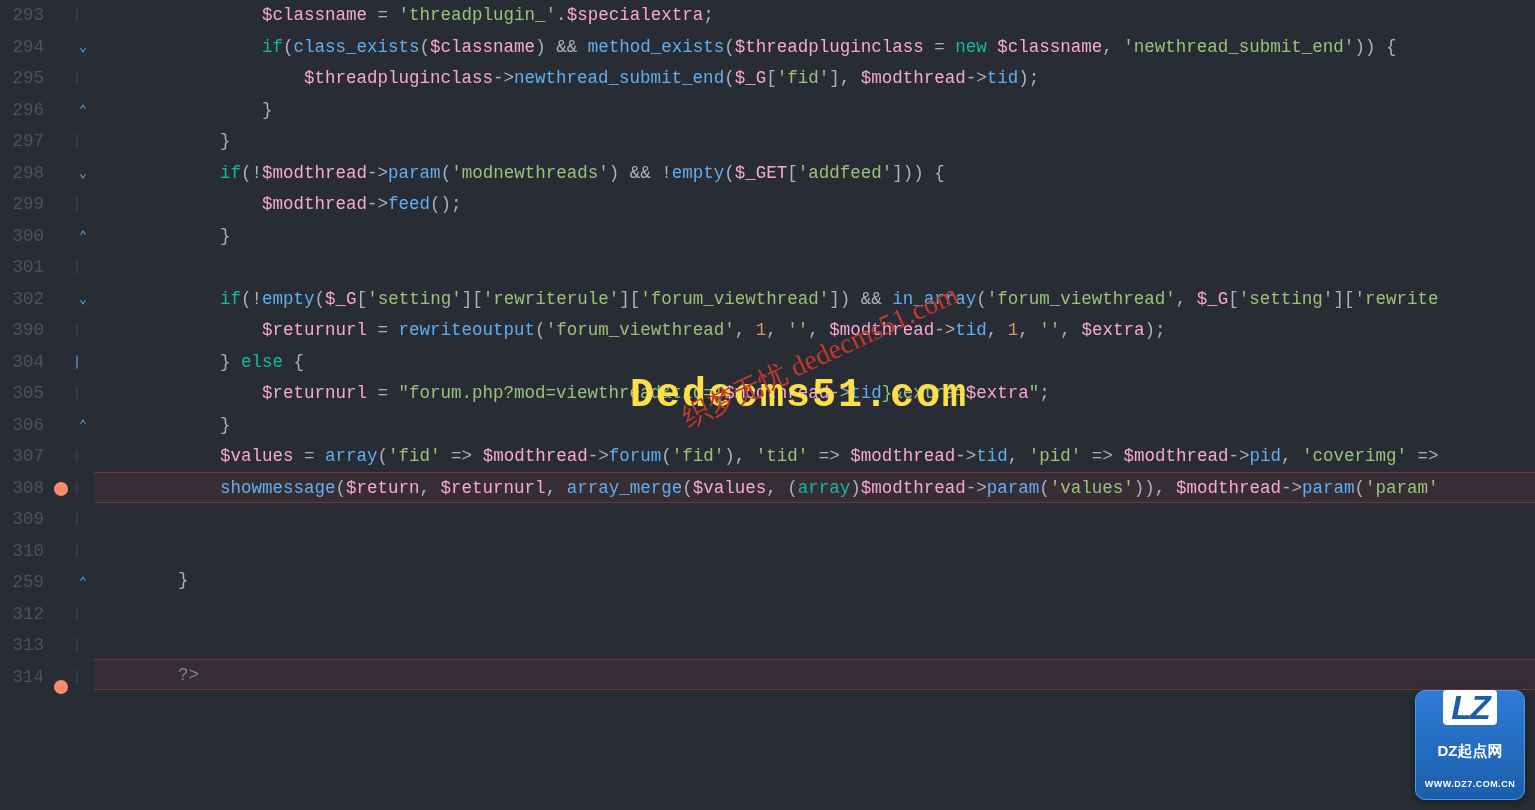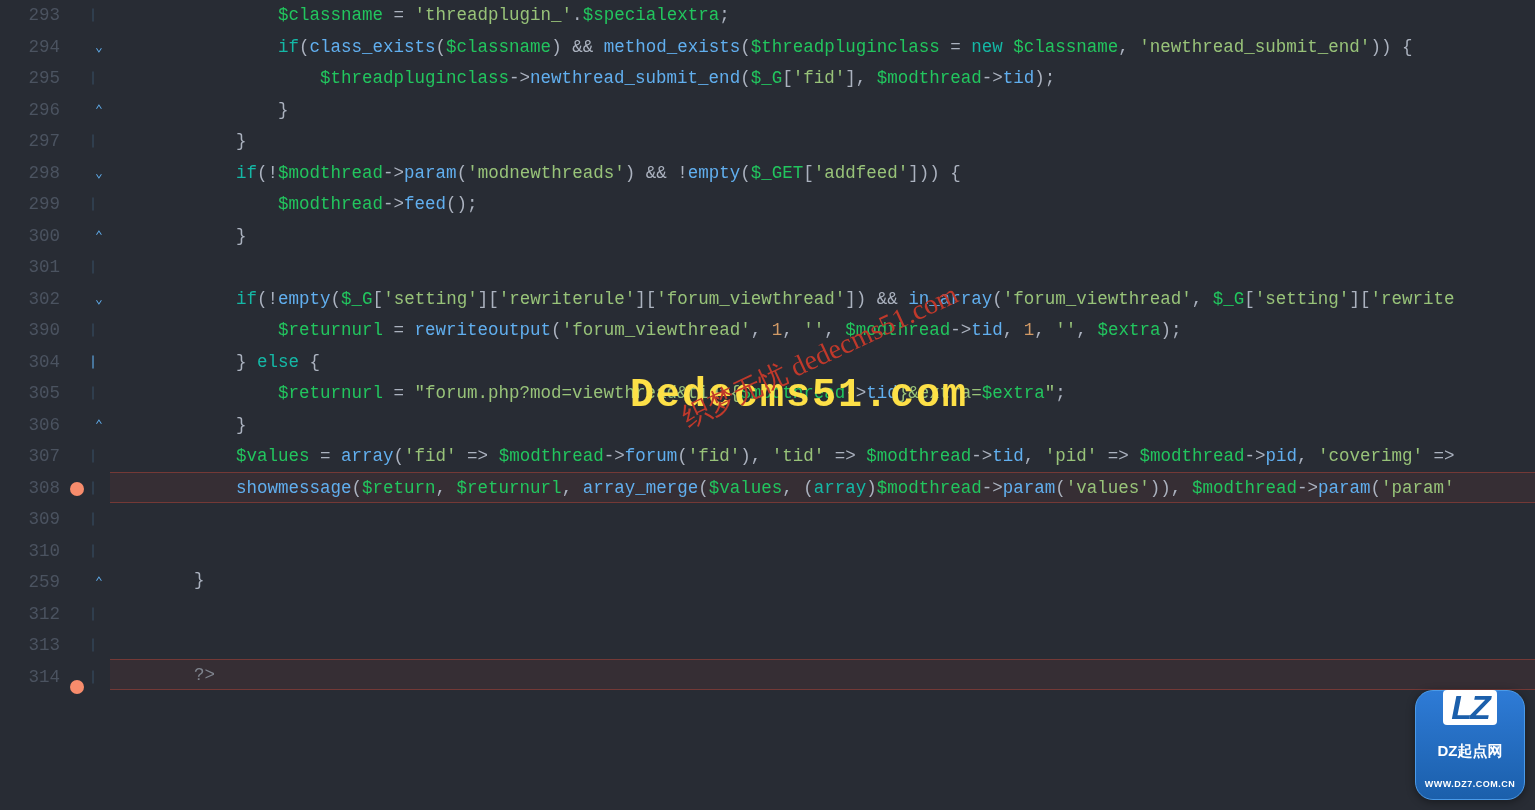--- a/index.html
+++ b/index.html
@@ -6,40 +6,40 @@
 body {
   background: #282c34;
   font-family: "Consolas", "Courier New", monospace;
   font-size: 17.5px;
   line-height: 31.5px;
   overflow: hidden;
   width: 1535px;
   height: 810px;
   position: relative;
 }
-.editor { display: flex; width: 100%; height: 100%; padding-left: 16px; }
+.editor { display: flex; width: 100%; height: 100%; }
 .gutter {
   width: 50px;
   text-align: right;
   padding-right: 6px;
   color: #4b5360;
   user-select: none;
   flex-shrink: 0;
 }
 .gutter .ln { height: 31.5px; }
 .breakpoints { width: 22px; flex-shrink: 0; }
 .bp-dot {
   width: 14px; height: 14px; border-radius: 50%;
   background: #f78c6c; margin: 9px auto 0;
 }
 .fold { width: 22px; flex-shrink: 0; color: #4b5360; }
 .fold .f { height: 31.5px; text-align: center; font-size: 13px; }
 .code { flex: 1; white-space: pre; overflow: hidden; position: relative; }
 .code .line { height: 31.5px; }
-.v { color: #22c55e; }   
+.v { color: #f9a8d4; }   
 .k { color: #14b8a6; }   
 .f { color: #61afef; }   
 .s { color: #98c379; }   
 .n { color: #d19a66; }   
 .p { color: #abb2bf; }   
 .c { color: #7f848e; }   
 .bp-line {
   background: rgba(231, 76, 60, 0.08);
   border: 1px solid rgba(231, 76, 60, 0.35);
   margin: -1px;
@@ -52,21 +52,21 @@
 .watermark2 {
   position: absolute; left: 670px; top: 340px;
   transform: rotate(-25deg);
   color: #c0392b; font-size: 28px; font-family: cursive;
   pointer-events: none;
 }
 .logo-badge {
   position: absolute; right: 10px; bottom: 10px;
   width: 110px; height: 110px;
   background: linear-gradient(180deg, #2e7bd6, #1b5fab);
-  border-radius: 18px;
+  border-radius: 10px;
   display: flex; flex-direction: column; align-items: center; justify-content: center;
   color: #fff; font-family: sans-serif; box-shadow: 0 2px 8px rgba(0,0,0,0.4);
   border: 1px solid #4a9ae8;
 }
 .logo-badge .lz {
   background: #fff; color: #1b5fab; font-weight: 900;
   font-size: 34px; padding: 2px 8px; border-radius: 4px;
   font-style: italic; letter-spacing: -2px;
 }
 .logo-badge .t1 { font-size: 15px; margin-top: 10px; font-weight: bold; }

